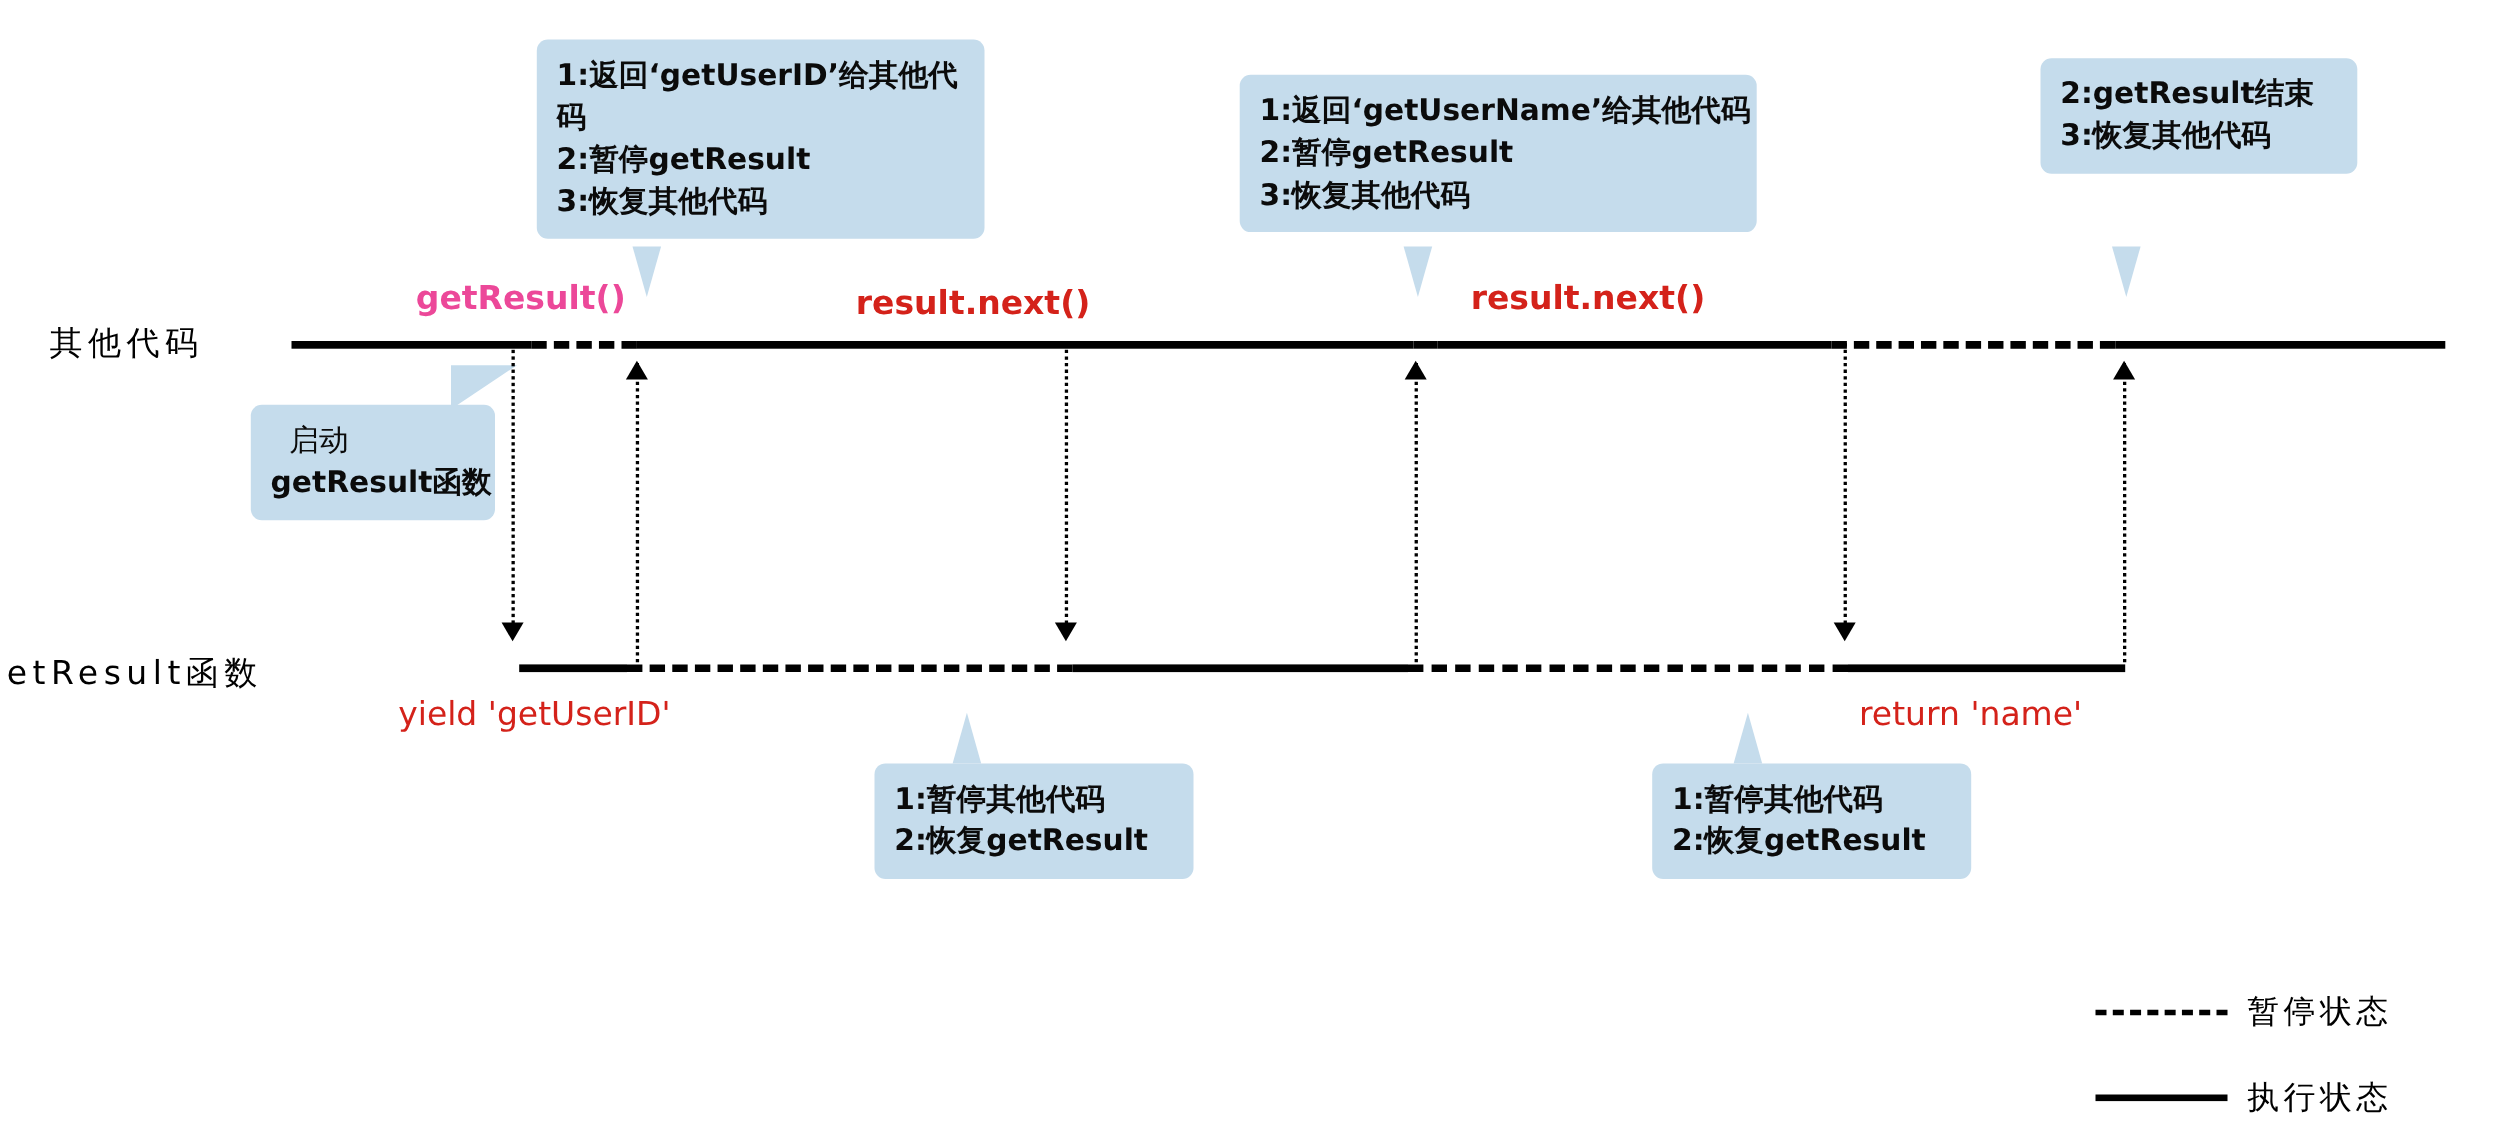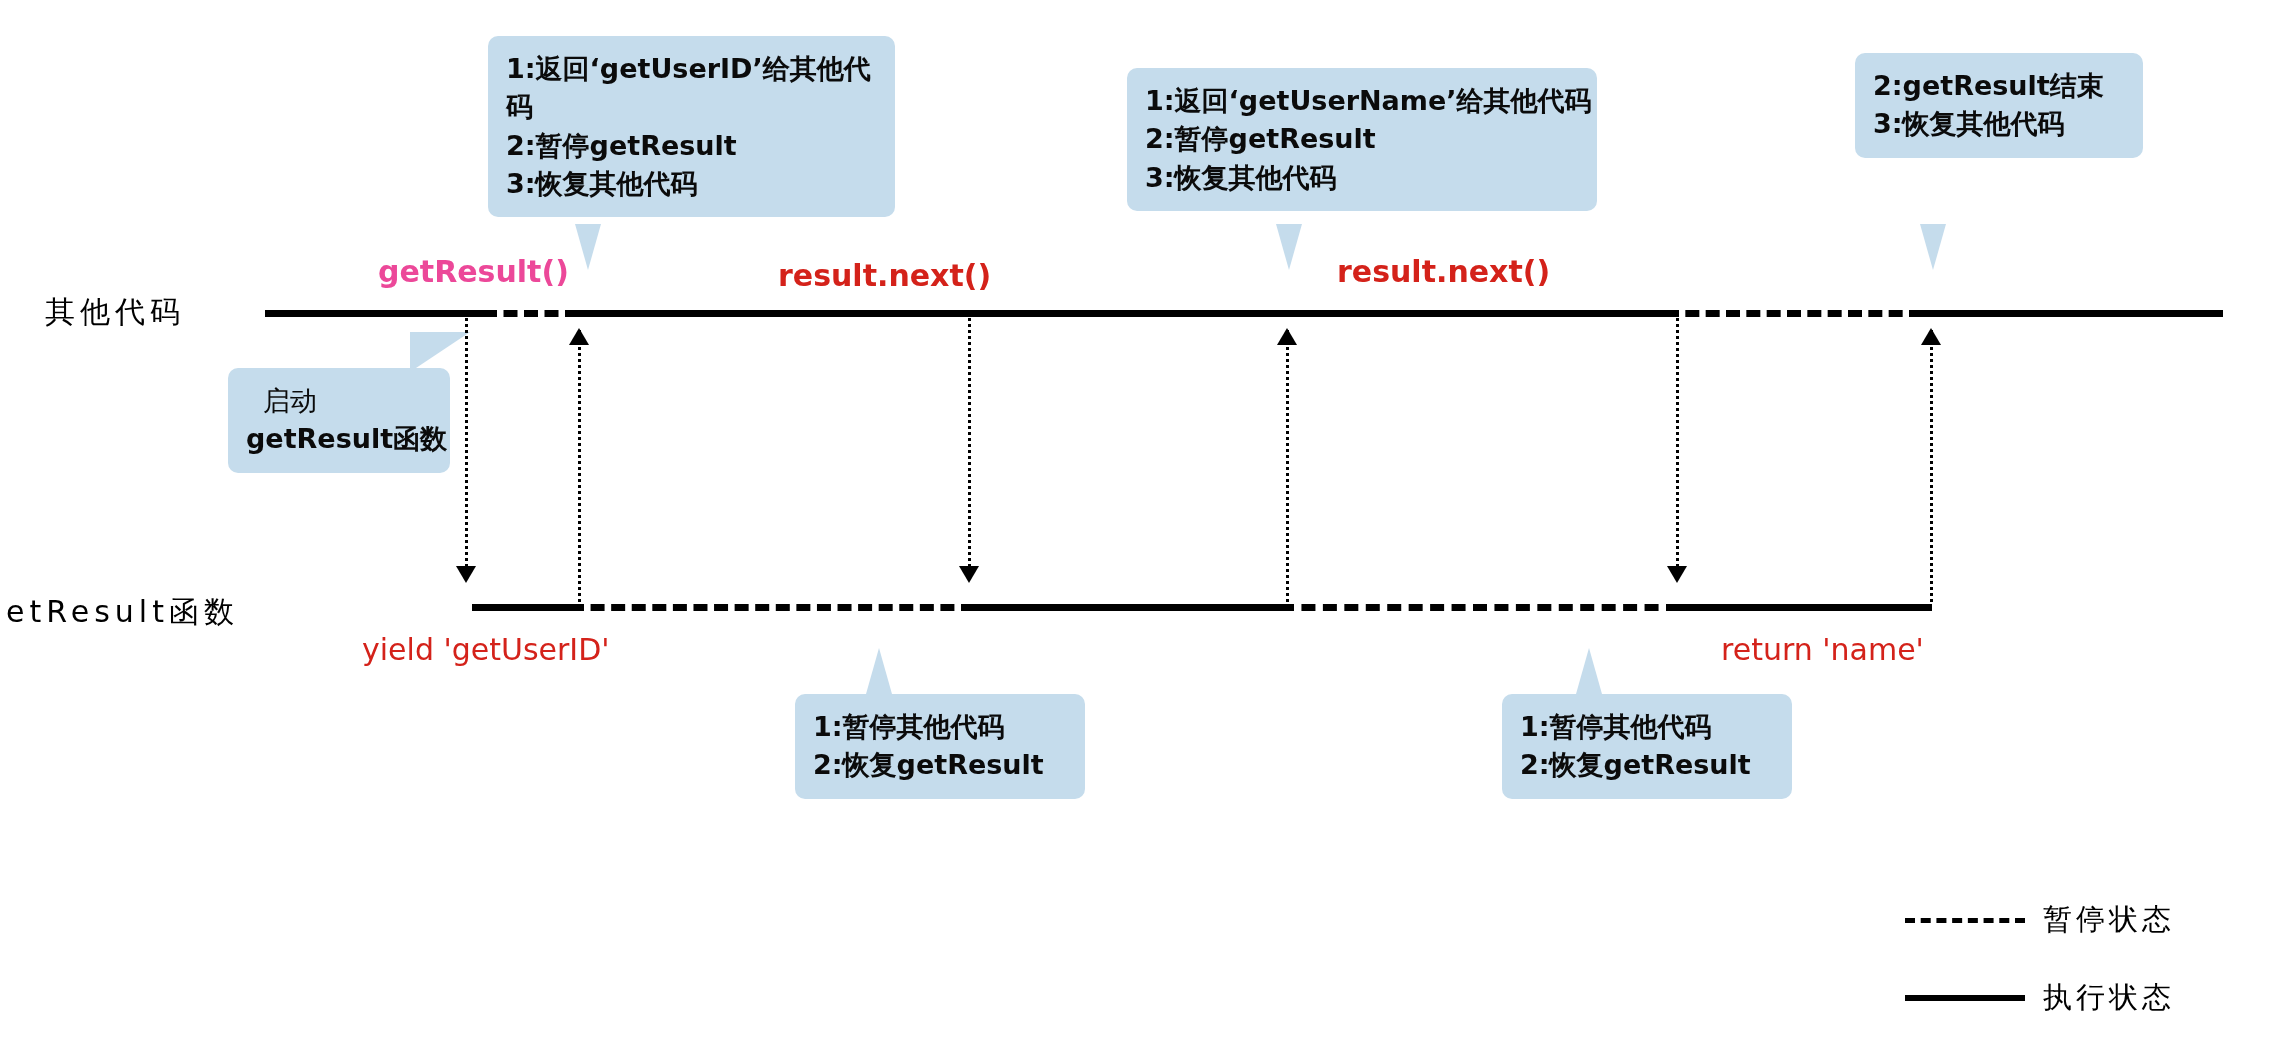--- a/index.html
+++ b/index.html
@@ -201,21 +201,21 @@
 
   <div class="seg solid" style="left:472px;  top:604px; width:98px;"></div>
   <div class="seg dashed" style="left:570px;  top:604px; width:405px;"></div>
   <div class="seg solid" style="left:975px;  top:604px; width:305px;"></div>
   <div class="seg dashed" style="left:1280px; top:604px; width:400px;"></div>
   <div class="seg solid" style="left:1680px; top:604px; width:252px;"></div>
 
   <div class="red-label plain" style="left:362px; top:632px;">yield 'getUserID'</div>
 
 
-  <div class="red-label plain" style="left:1690px; top:632px;margin-left:31px;">return 'name'</div>
+  <div class="red-label plain" style="left:1690px; top:632px;">return 'name'</div>
 
   <div class="tail tail-up" style="left:866px; top:648px;"></div>
   <div class="callout" style="left:795px; top:694px; width:290px;">
     <span class="line">1:暂停其他代码</span>
     <span class="line">2:恢复getResult</span>
   </div>
 
   <div class="tail tail-up" style="left:1576px; top:648px;"></div>
   <div class="callout" style="left:1502px; top:694px; width:290px;">
     <span class="line">1:暂停其他代码</span>

